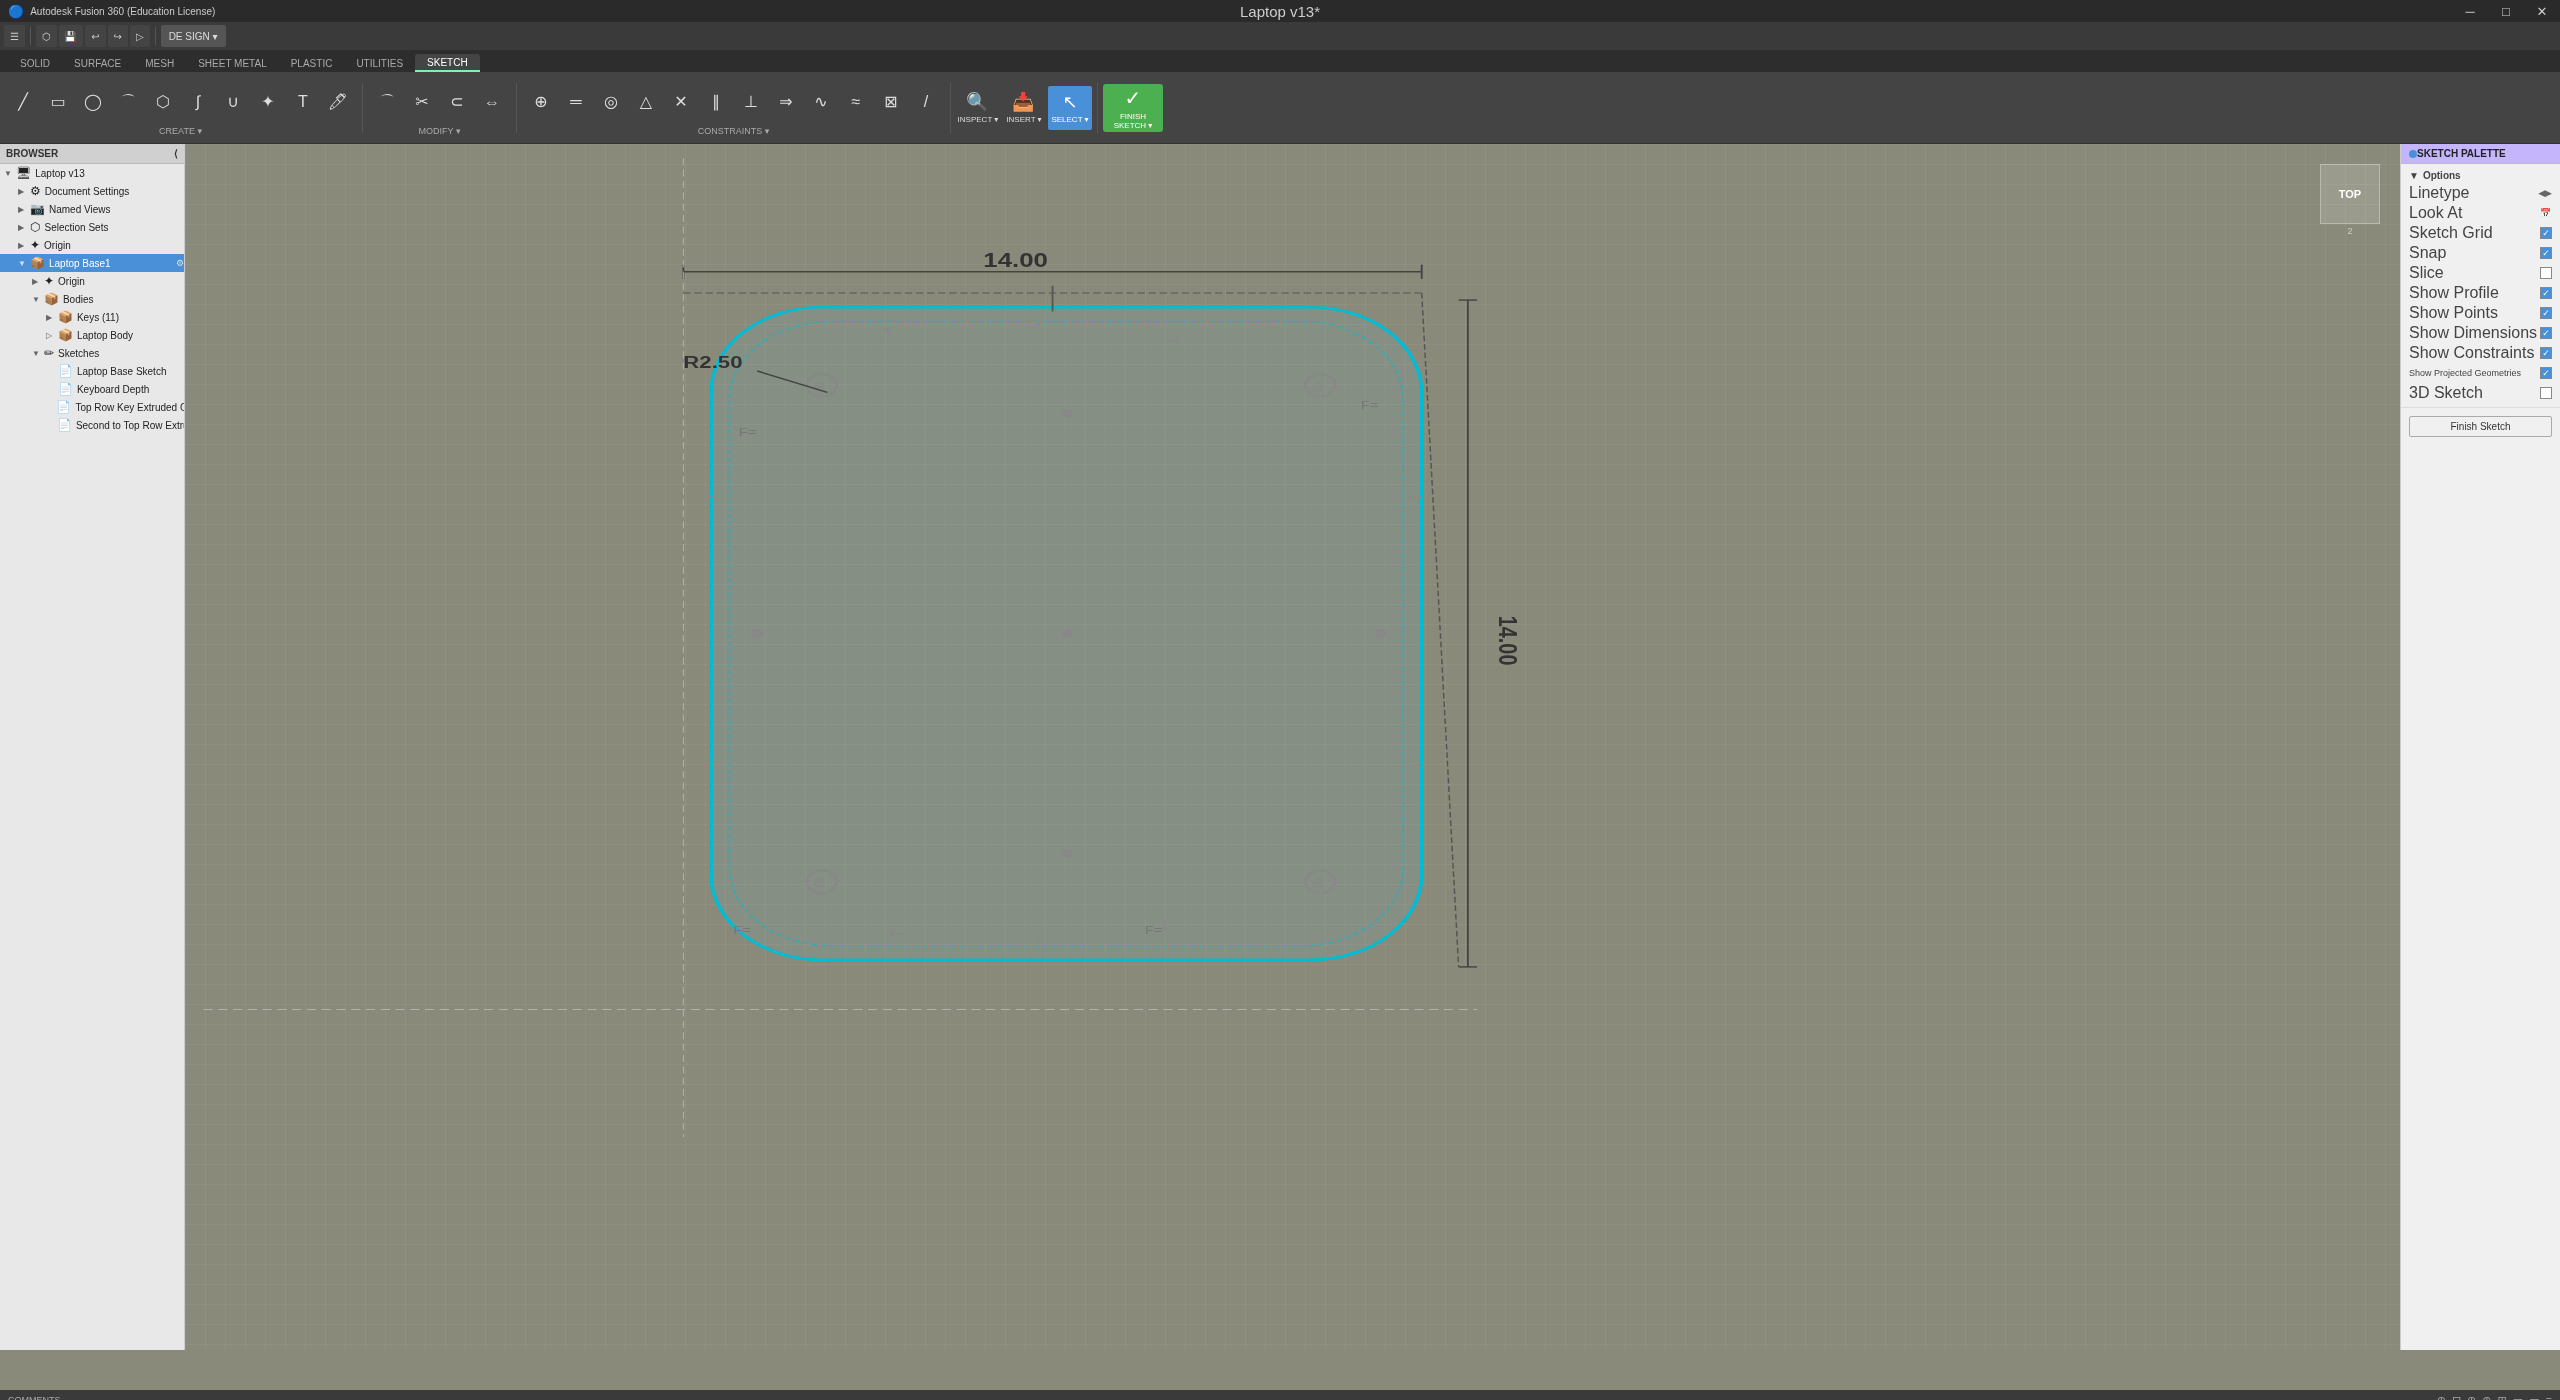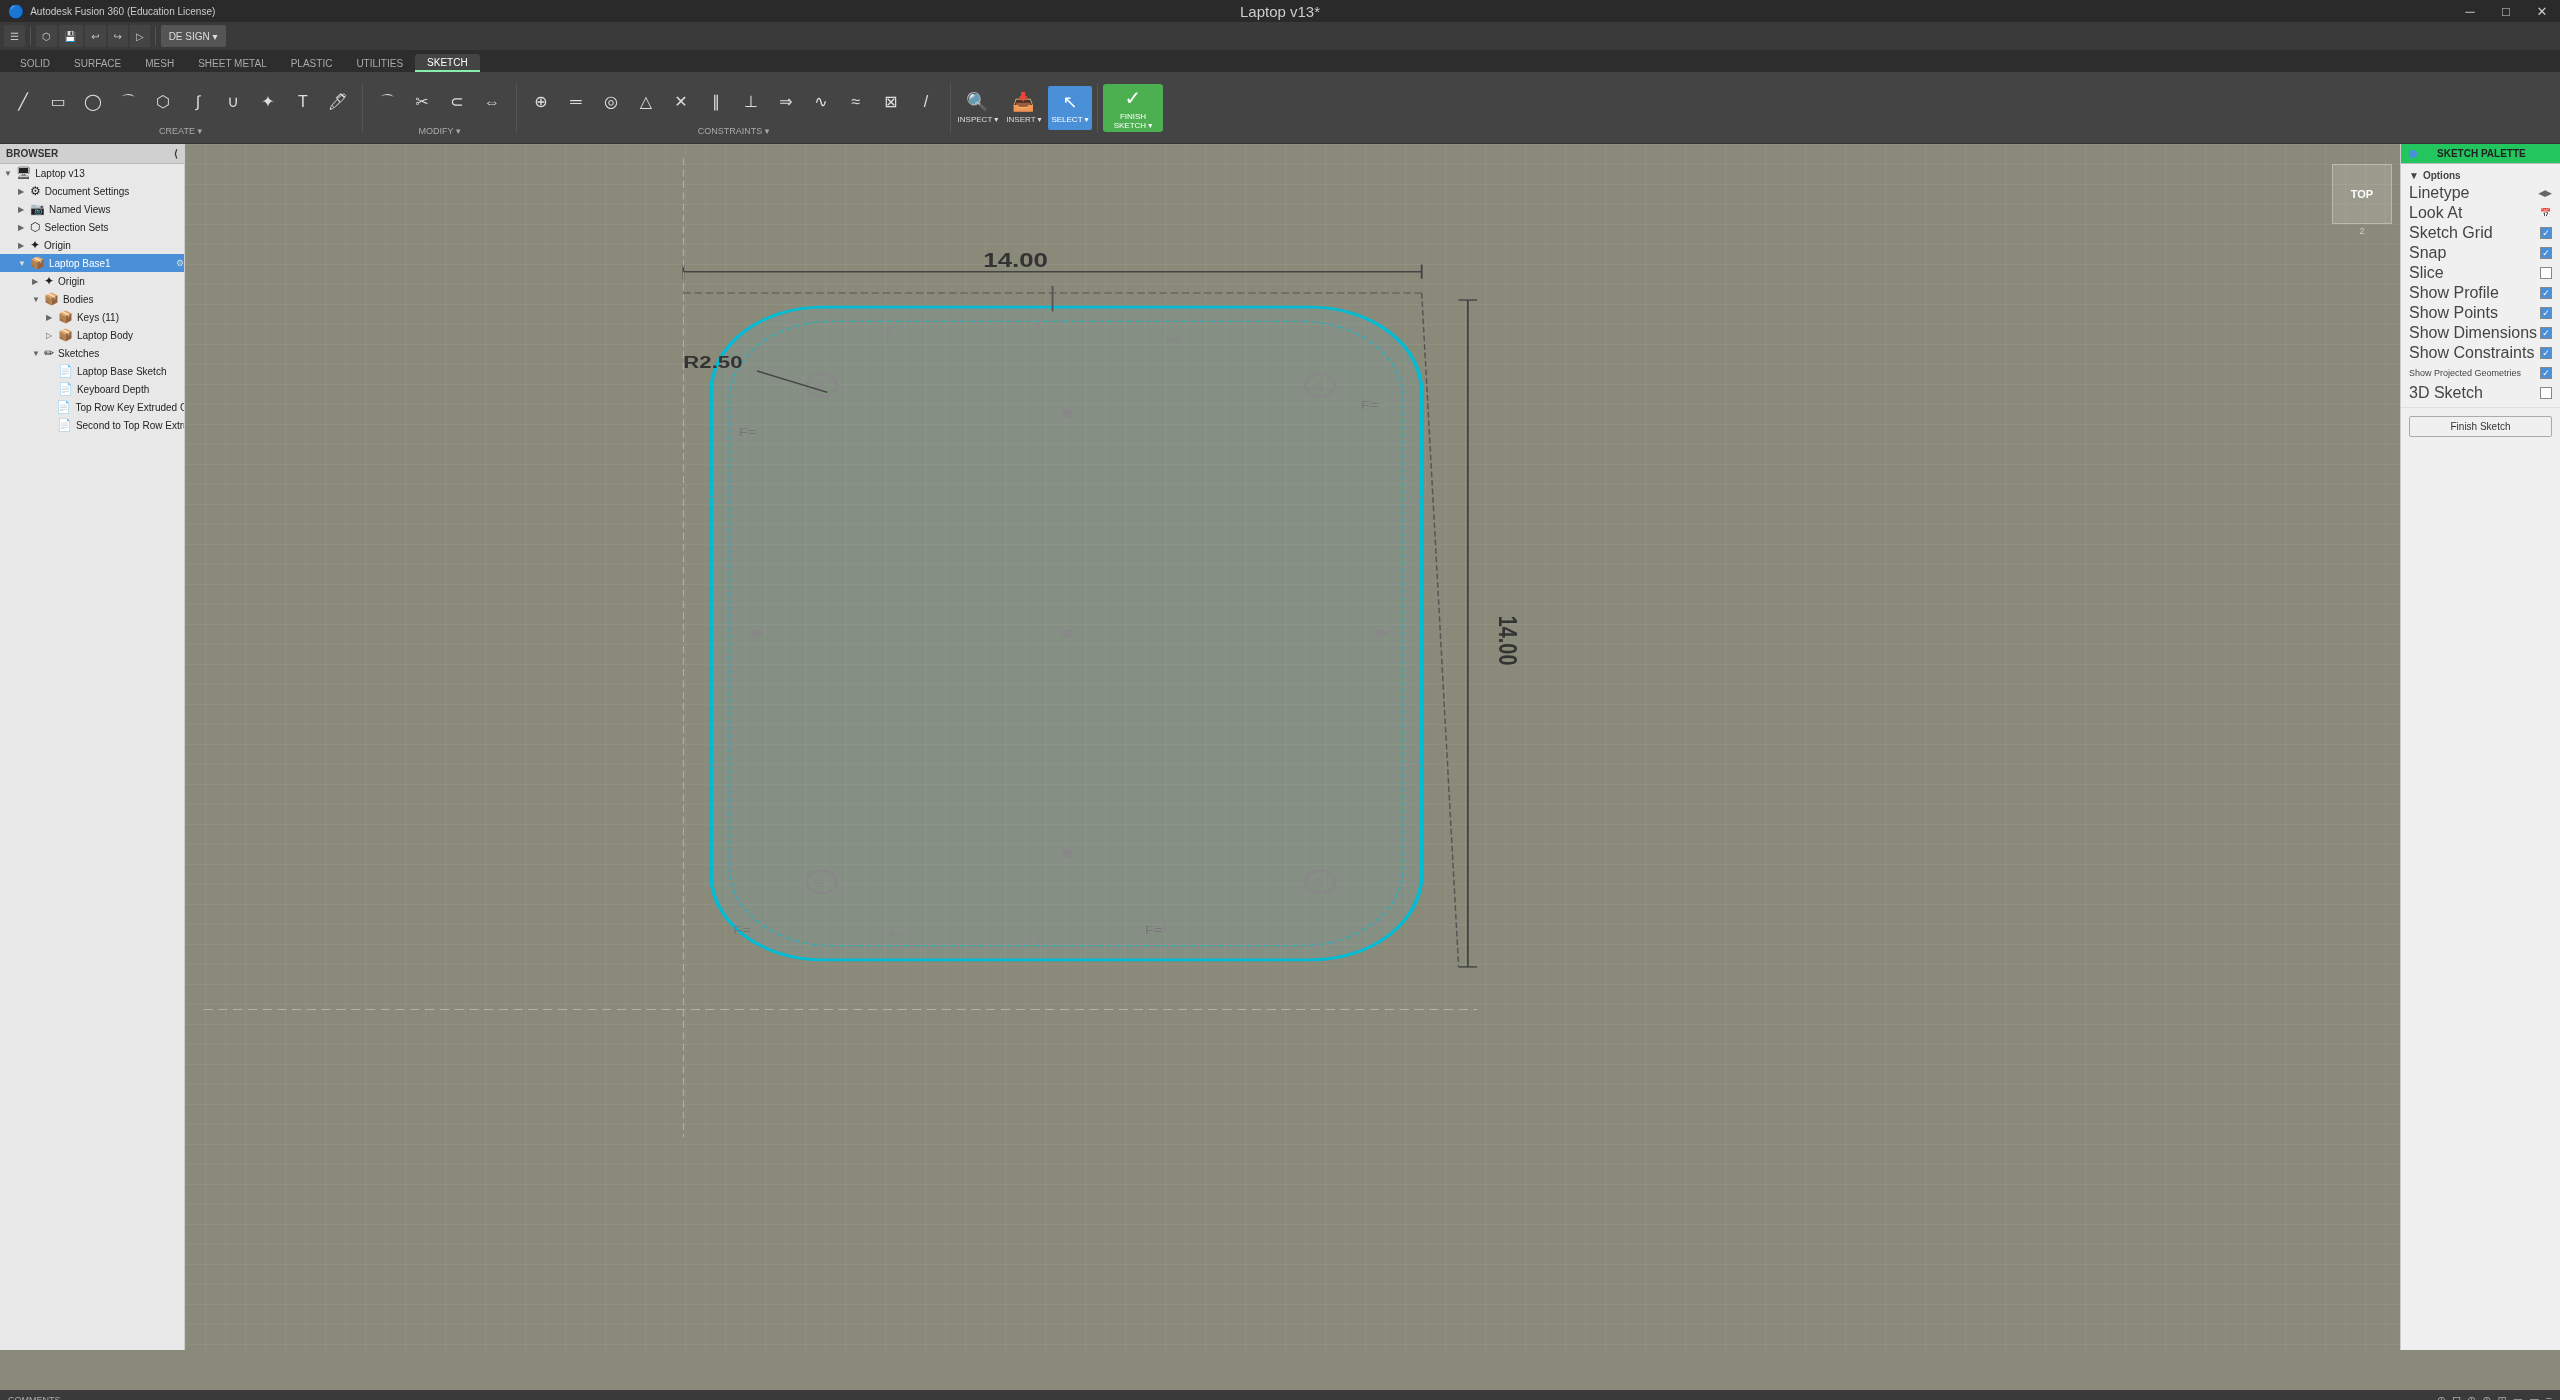--- a/index.html
+++ b/index.html
@@ -221,21 +221,21 @@
       position: absolute;
       top: 0; left: 0;
       width: 100%;
       height: 100%;
     }
 
     
     .nav-cube {
       position: absolute;
       top: 20px;
-      right: 8px;
+      right: 20px;
       width: 60px;
       height: 76px;
     }
     .nav-cube-face {
       width: 60px;
       height: 60px;
       background: rgba(255,255,255,0.15);
       border: 1px solid rgba(255,255,255,0.3);
       display: flex;
       align-items: center;
@@ -247,28 +247,28 @@
     }
 
     
     #sketch-palette {
       width: 160px;
       background: #f0f0f0;
       border-left: 1px solid #ccc;
       font-size: 10px;
     }
     .palette-header {
-      background: #22c55e;
+      background: #c4b5fd;
       padding: 4px 8px;
       font-weight: bold;
       font-size: 10px;
       border-bottom: 1px solid #bbb;
       display: flex;
       align-items: center;
-      gap: 20px;
+      gap: 0;
     }
     .palette-section {
       padding: 4px 8px;
       border-bottom: 1px solid #ddd;
     }
     .palette-section-header {
       display: flex;
       align-items: center;
       gap: 4px;
       font-weight: bold;

